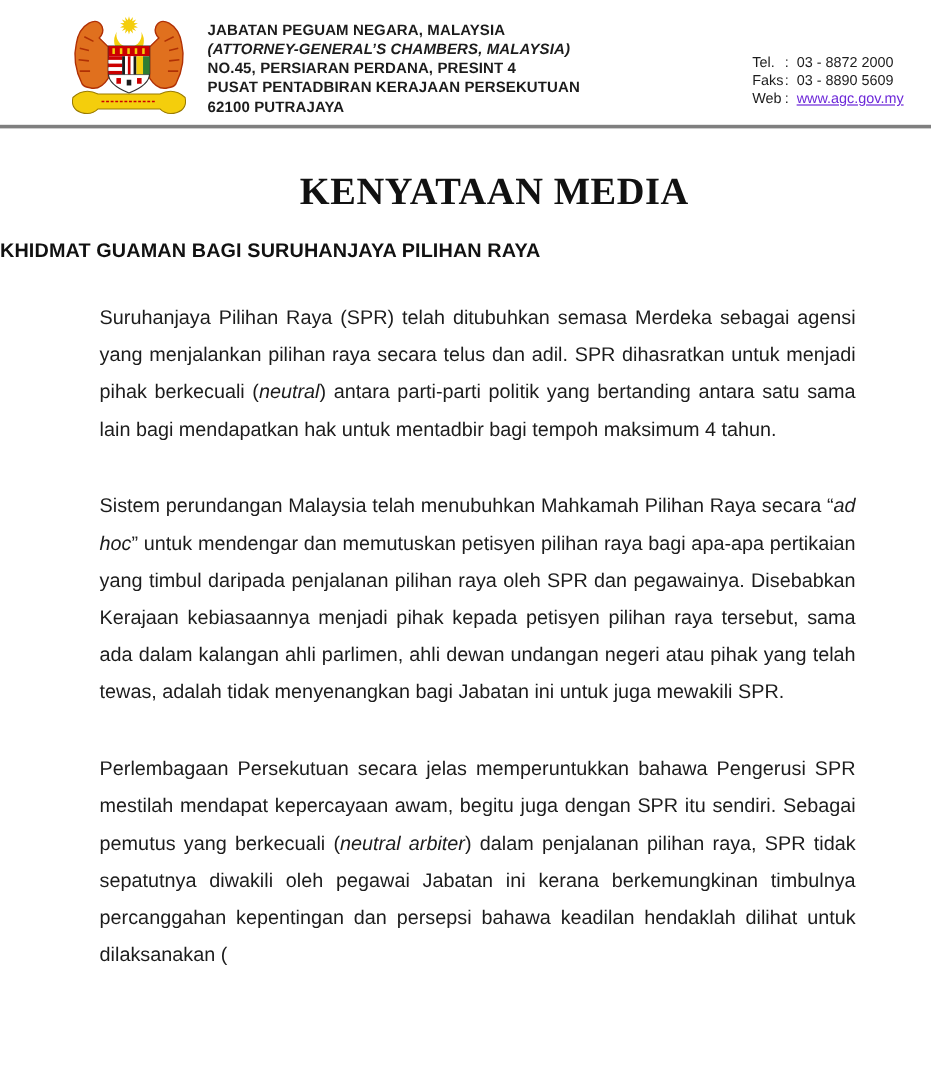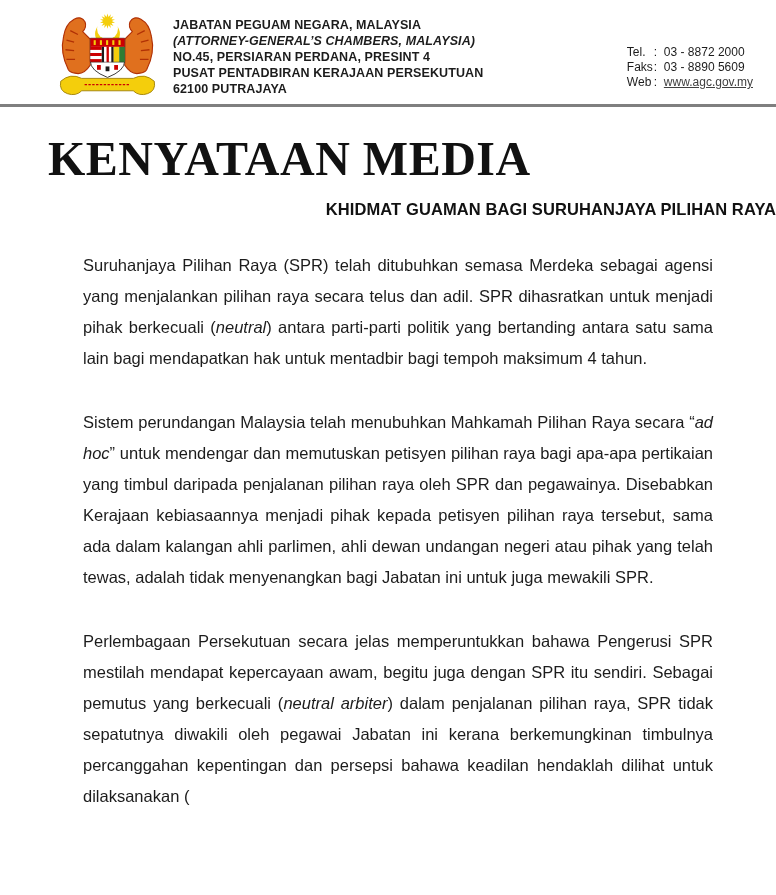--- a/index.html
+++ b/index.html
@@ -22,25 +22,25 @@
   .contact-colon { width:10px; text-align:left; }
   .contact-value {}
   a.weblink { text-decoration:underline; cursor:pointer; }
 
   
   .rule { height:3px; margin-top:3px; width:776px; }
 
   
   h1.doc-title {
     font-family:"Liberation Serif", serif; font-weight:bold;
-    font-size:48px; line-height:46px; text-align:left;
+    font-size:32px; line-height:46px; text-align:center;
     letter-spacing:0.5px; margin:29px 0 0 0; color:#111;padding-left:48px;
   }
   h2.doc-subtitle {
-    font-size:16.5px; line-height:20px; font-weight:bold; text-align:right;
+    font-size:16.5px; line-height:20px; font-weight:bold; text-align:left;
     margin:17px 0 0 0; letter-spacing:0.1px; color:#111;
   }
 
   
   .doc-body { padding:31px 63px 0 83px; }
   .doc-body p {
     font-size:16.5px; line-height:31px; text-align:justify;
     margin:0 0 33px 0;
   }
   .doc-body p em { }
@@ -127,21 +127,21 @@
           <span class="contact-value">03 - 8872 2000</span>
         </div>
         <div class="contact-row">
           <span class="contact-label">Faks</span>
           <span class="contact-colon">:</span>
           <span class="contact-value">03 - 8890 5609</span>
         </div>
         <div class="contact-row">
           <span class="contact-label">Web</span>
           <span class="contact-colon">:</span>
-          <a class="weblink contact-value" href="#" style="color: #404040;">www.agc.gov.my</a>
+          <a class="weblink contact-value" href="#" style="color: #6d28d9;">www.agc.gov.my</a>
         </div>
       </div>
   </header>
 
   <div class="rule" style="background: rgb(127, 127, 127);"></div>
 
   <main>
     <h1 class="doc-title">KENYATAAN MEDIA</h1>
     <h2 class="doc-subtitle">KHIDMAT GUAMAN BAGI SURUHANJAYA PILIHAN RAYA</h2>
     <div class="doc-body">

